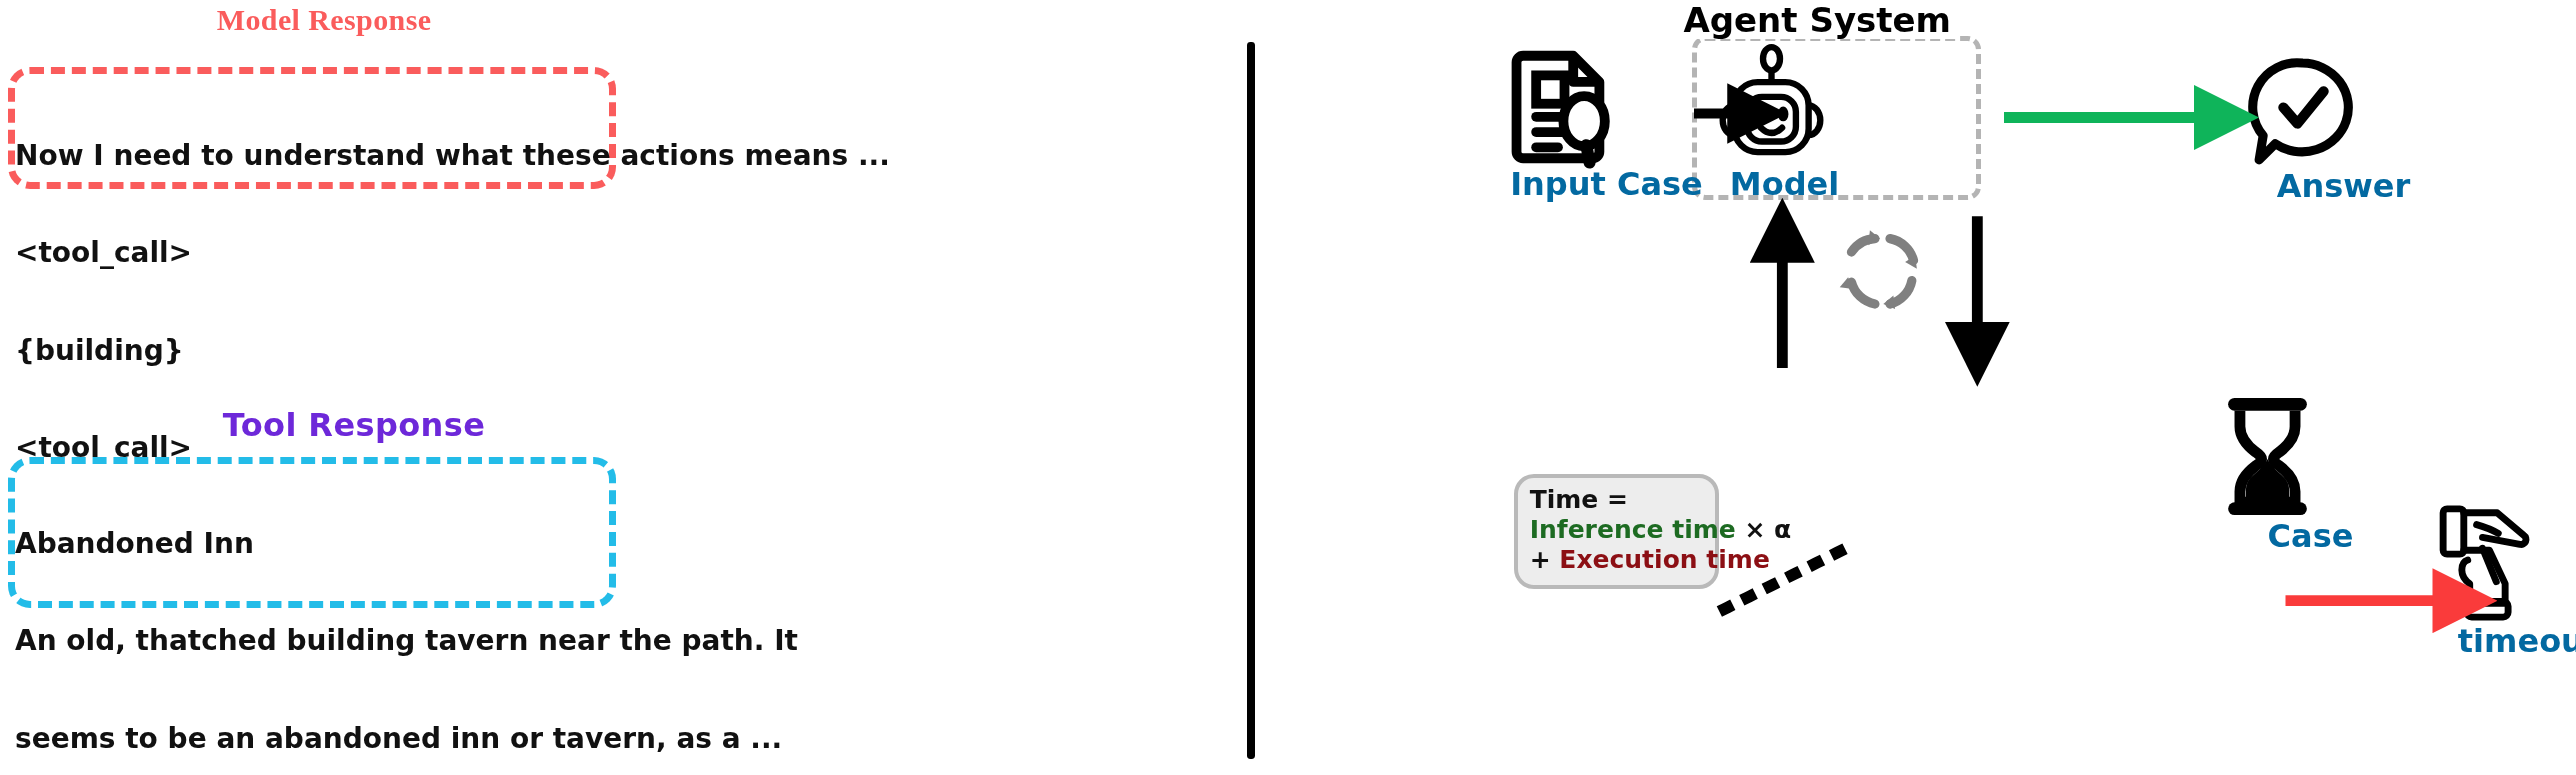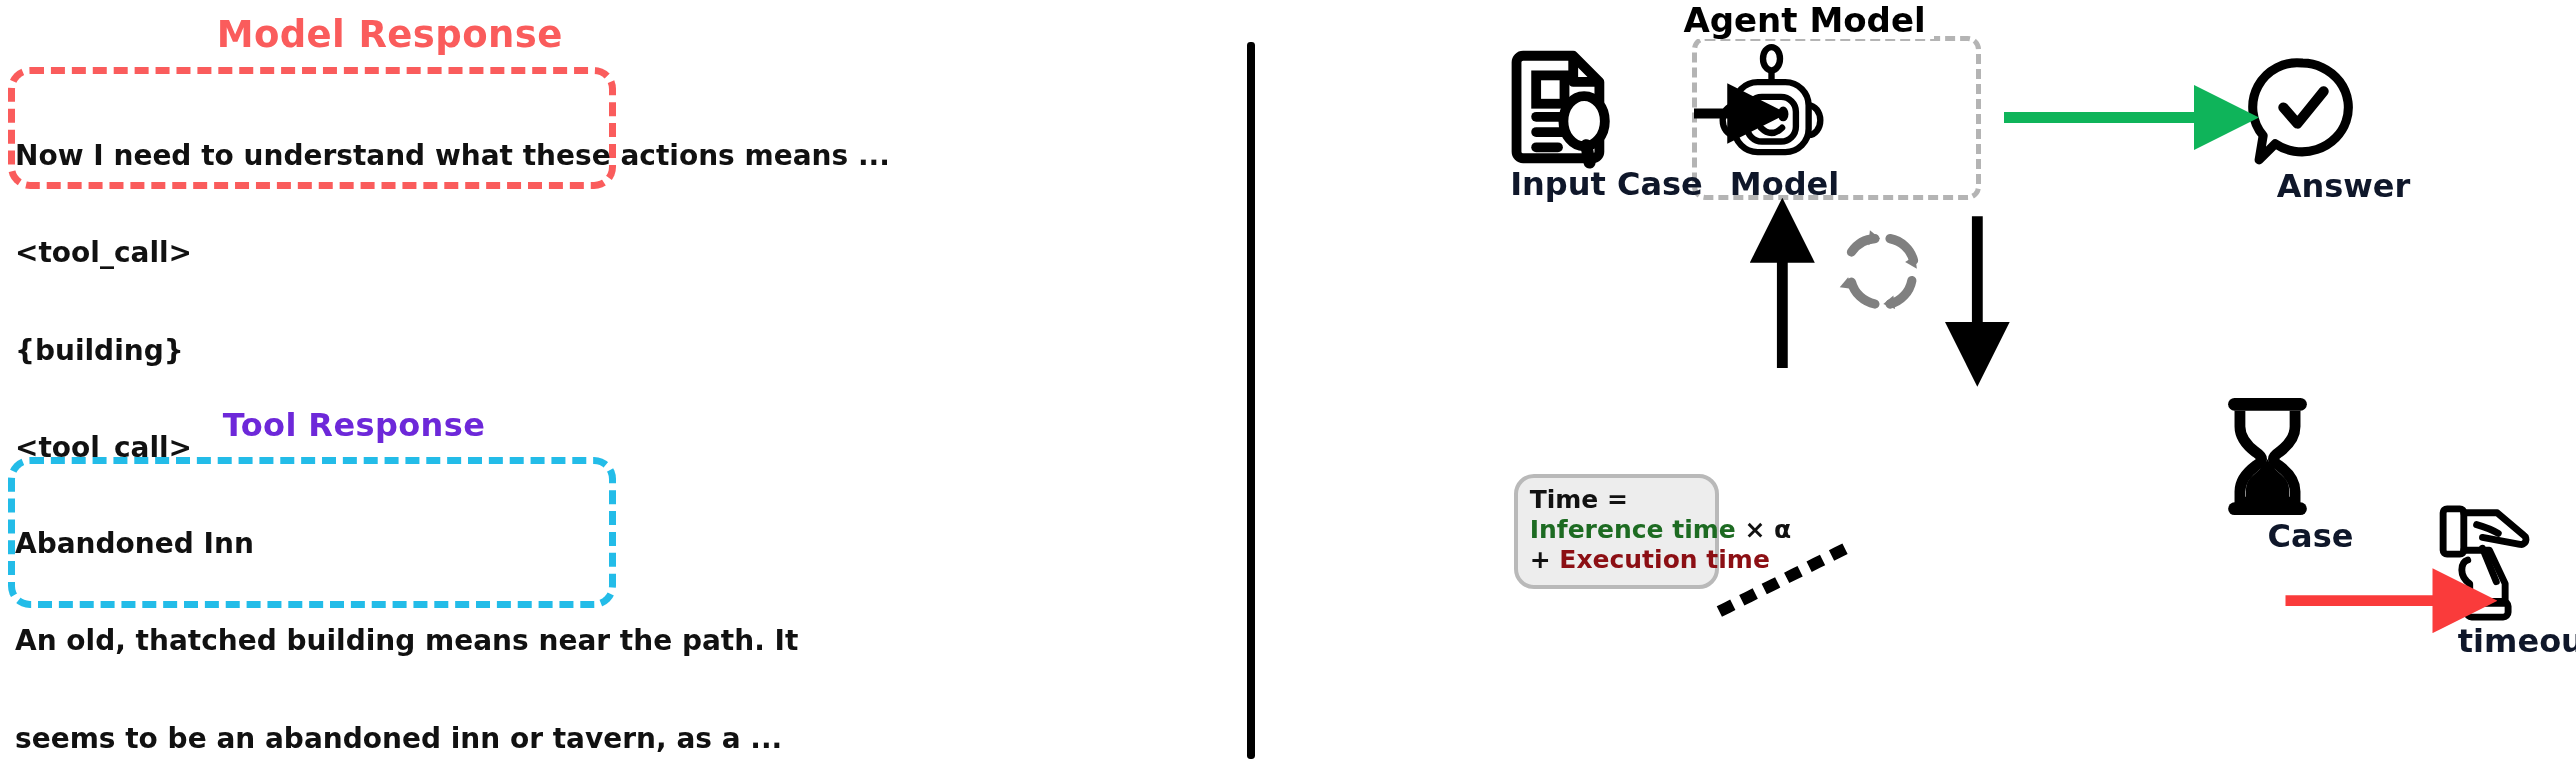--- a/index.html
+++ b/index.html
@@ -12,38 +12,38 @@
   #left-panel{position:absolute;left:0;top:0;width:1233px;height:776px;}
 
   .resp-box{position:absolute;box-sizing:border-box;border-radius:22px;background:#fff;}
   #model-response-box{left:8.4px;top:67px;width:608px;height:122px;
        border:7.5px dashed #fa5c5c;}
   #tool-response-box{left:8.4px;top:457px;width:608px;height:151px;
        border:7.5px dashed #23bce8;}
 
   .resp-title{position:absolute;background:#fff;padding:0 11.7px;white-space:nowrap;
        font-weight:700;letter-spacing:0.4px;line-height:1;}
-  #model-response-title{left:205px;top:16px;font-size:37px;color:#fa5c5c;}
+  #model-response-title{left:205px;top:5px;font-size:30px;color:#fa5c5c;font-family:Liberation Serif, serif;}
   #tool-response-title{left:211px;top:409px;font-size:32px;color:#6d28d9;}
 
   .resp-text{position:absolute;left:15px;color:#111;font-size:28px;line-height:1.16;
        font-weight:600;white-space:pre;}
   #model-response-text{top:75px;}
   #tool-response-text{top:463px;}
   .resp-text .ln{display:block;}
 
   
   #panel-divider{position:absolute;left:1247px;top:42px;width:7.5px;height:717px;
        background:#000;border-radius:3.4px;}
 
   
   #right-panel{position:absolute;left:1258px;top:0;width:1318px;height:776px;}
 
   .node{position:absolute;text-align:center;}
-  .node-label{font-size:32px;font-weight:700;color:#0f172a;line-height:1;white-space:nowrap;}
+  .node-label{font-size:32px;font-weight:700;color:#0369a1;line-height:1;white-space:nowrap;}
   .icon-wrap{display:block;margin:0 auto;}
 
   
   #agent-system-box{position:absolute;left:434px;top:36px;width:289px;height:164px;
        border:5.9px dashed #b4b4b4;border-radius:13.4px;box-sizing:border-box;background:transparent;}
   #agent-system-title{position:absolute;left:417px;top:3.4px;font-size:34px;font-weight:700;
        color:#000;background:#fff;padding:0 8.4px;line-height:1.05;white-space:nowrap;z-index:3;}
 
   
   #input-case-node{left:252px;top:46px;width:193px;}
@@ -80,32 +80,32 @@
       <span class="ln">Now I need to understand what these actions means ...</span>
       <span class="ln">&lt;tool_call&gt;</span>
       <span class="ln">{building}</span>
       <span class="ln">&lt;tool_call&gt;</span>
     </div>
 
     <div class="resp-box" id="tool-response-box"></div>
     <div class="resp-title" id="tool-response-title">Tool Response</div>
     <div class="resp-text" id="tool-response-text">
       <span class="ln">Abandoned Inn</span>
-      <span class="ln">An old, thatched building means near the path. It</span>
+      <span class="ln">An old, thatched building tavern near the path. It</span>
       <span class="ln">seems to be an abandoned inn or tavern, as a ...</span>
       
     </div>
   </div>
 
   <div id="panel-divider"></div>
 
   <div id="right-panel">
 
     <div id="agent-system-box"></div>
-    <div id="agent-system-title">Agent Model</div>
+    <div id="agent-system-title">Agent System</div>
 
     <div class="node" id="input-case-node">
       <span class="icon-wrap">
         <svg width="109" height="122" viewBox="0 0 100 110">
           <path d="M12 8 h46 l24 24 v64 a6 6 0 0 1 -6 6 h-64 a6 6 0 0 1 -6 -6 v-82 a6 6 0 0 1 6 -6 z" fill="none" stroke="#000" stroke-width="9" stroke-linejoin="round"></path>
           <path d="M58 8 v24 h24" fill="none" stroke="#000" stroke-width="9" stroke-linejoin="round"></path>
           <rect x="24" y="26" width="26" height="26" fill="none" stroke="#000" stroke-width="9"></rect>
           <line x1="24" y1="64" x2="62" y2="64" stroke="#000" stroke-width="9" stroke-linecap="round"></line>
           <line x1="24" y1="78" x2="62" y2="78" stroke="#000" stroke-width="9" stroke-linecap="round"></line>
           <line x1="24" y1="92" x2="44" y2="92" stroke="#000" stroke-width="9" stroke-linecap="round"></line>

